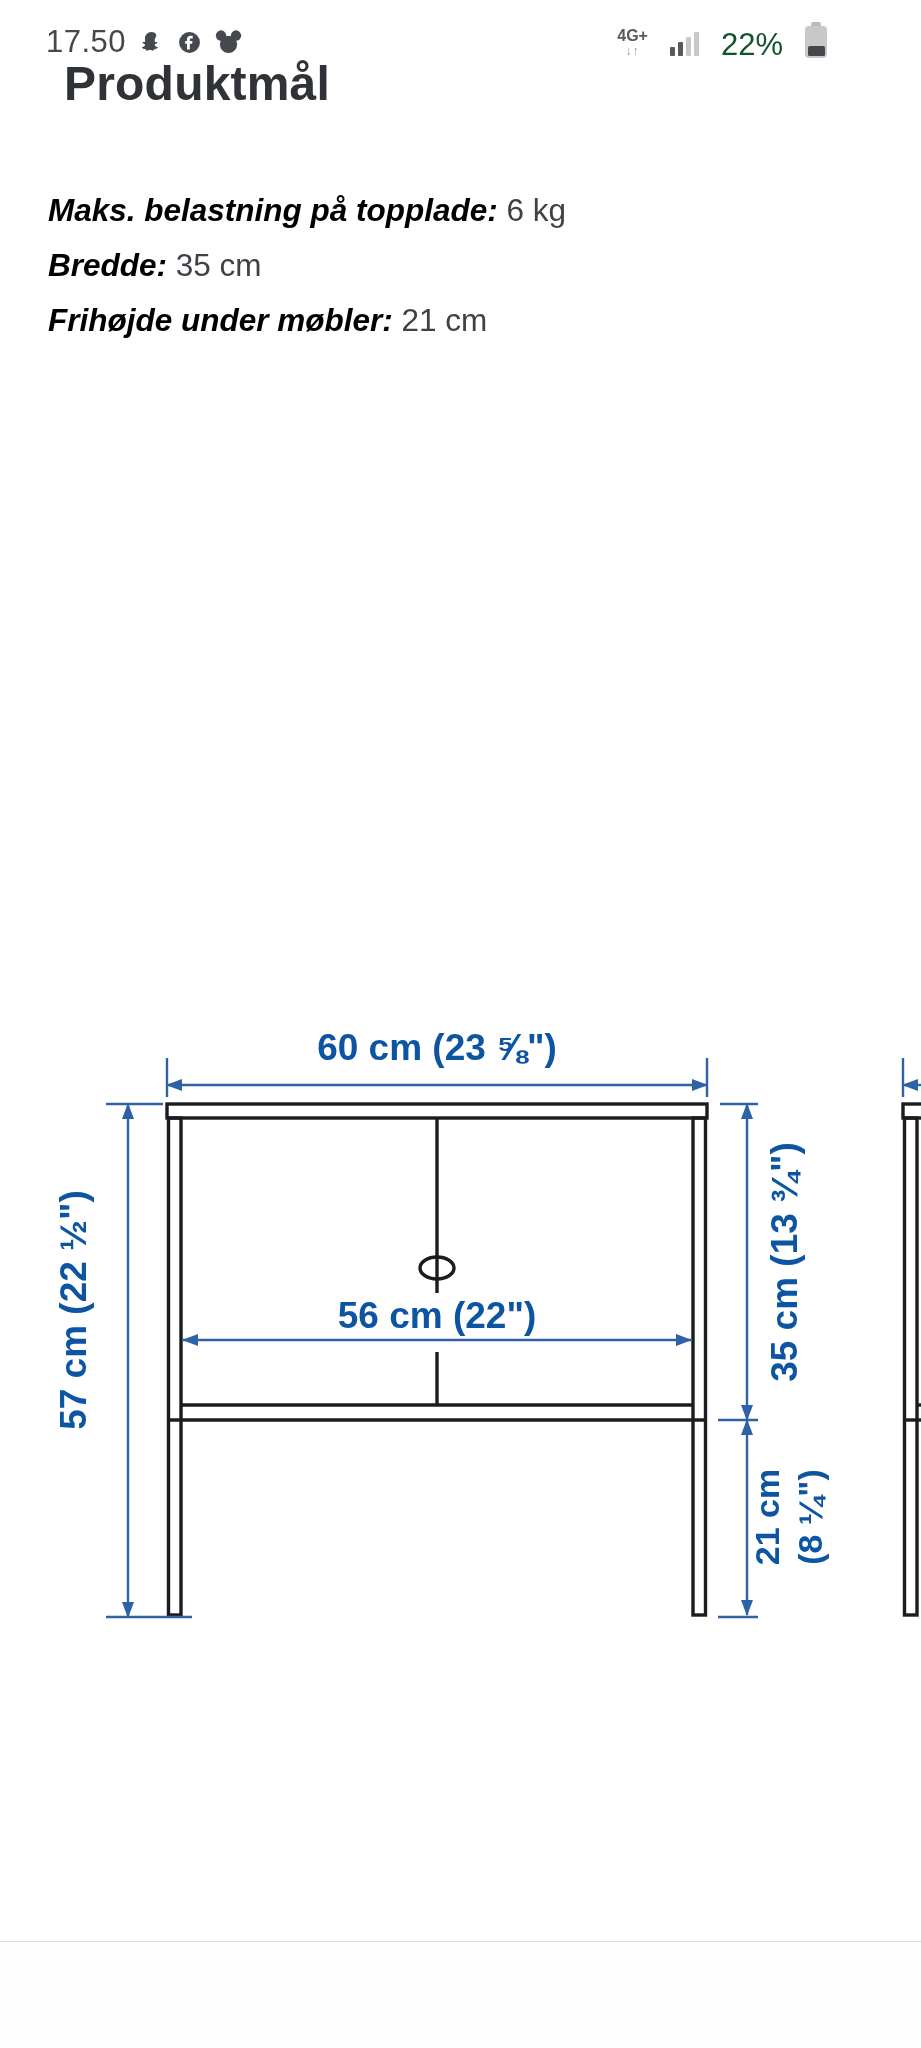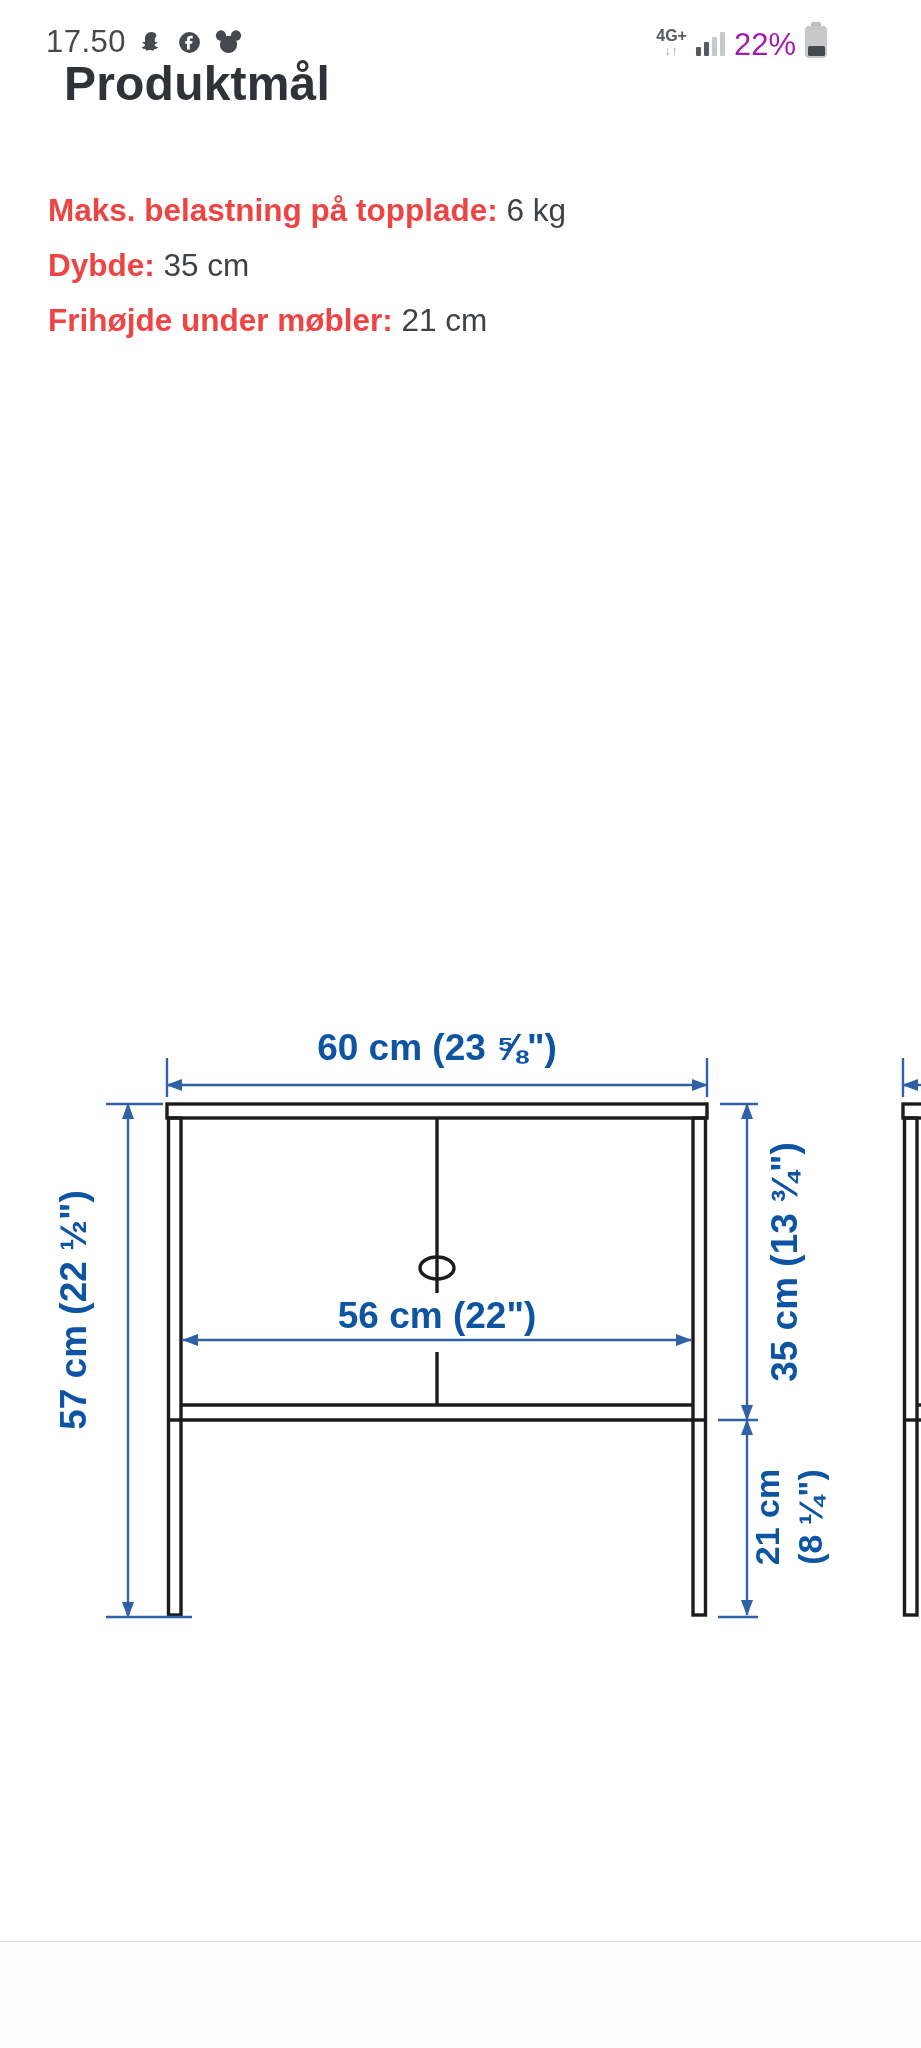--- a/index.html
+++ b/index.html
@@ -6,39 +6,39 @@
   body{
     width:921px;height:2048px;position:relative;background:#ffffff;
     font-family:"Liberation Sans", sans-serif;overflow:hidden;
     -webkit-font-smoothing:antialiased;
   }
   
   .statusbar{position:absolute;left:0;top:0;width:921px;height:78px;}
   .sb-left{position:absolute;left:46px;top:24px;display:flex;align-items:center;gap:13px;}
   .sb-time{font-size:31px;color:#45484c;letter-spacing:.5px;}
   .sb-appicons{display:flex;align-items:center;gap:13px;}
-  .sb-right{position:absolute;right:94px;top:22px;display:flex;align-items:flex-end;gap:9px;}
+  .sb-right{position:absolute;right:94px;top:22px;display:flex;align-items:flex-end;gap:22px;}
   .net-block{display:flex;flex-direction:column;align-items:center;line-height:1;margin-bottom:3px;}
   .net-label{font-size:16px;font-weight:bold;color:#56595d;}
   .net-arrows{font-size:12px;color:#97999c;letter-spacing:1px;margin-top:1px;}
   .sigbars{display:flex;align-items:flex-end;gap:3px;margin-bottom:4px;}
   .sigbars i{display:block;width:5px;border-radius:1px;}
   .s1{height:9px;background:#56595d;}
   .s2{height:14px;background:#56595d;}
   .s3{height:19px;background:#c6c8ca;}
   .s4{height:24px;background:#c6c8ca;}
-  .batt-pct{font-size:31px;color:#a21caf;margin-bottom:-3px;}
+  .batt-pct{font-size:31px;color:#14532d;margin-bottom:-3px;}
   .battery{display:flex;flex-direction:column;align-items:center;margin-bottom:2px;}
   .batt-cap{width:10px;height:4px;background:#bcbec0;border-radius:2px 2px 0 0;}
   .batt-body{width:22px;height:32px;background:#c6c8ca;border-radius:4px;position:relative;}
   .batt-fill{position:absolute;left:2.5px;right:2.5px;bottom:2.5px;height:10px;background:#45484c;border-radius:1.5px;}
   
   .page-title{position:absolute;left:64px;top:56px;font-size:48px;font-weight:bold;color:#2f3236;letter-spacing:.2px;}
   .specs{position:absolute;left:48px;top:183px;font-size:31.5px;line-height:55px;color:#3e4247;}
-  .specs b{color:#ef4444;}
+  .specs b{color:#000000;font-style:italic;}
   
   .diagram{position:absolute;left:0;top:1000px;}
   .dimtext{fill:#0d55a3;font-weight:bold;font-family:"Liberation Sans",sans-serif;}
   
   .nav-divider{position:absolute;left:0;top:1941px;width:921px;height:1px;background:#dededf;}
   .navbar{position:absolute;left:0;top:1942px;width:921px;height:106px;background:#fdfdfd;}
 </style>
 </head>
 <body>
 
@@ -78,21 +78,21 @@
           <span class="batt-fill"></span>
         </span>
     </span>
   </div>
 </div>
 
 <div class="page-title">Produktmål</div>
 
 <div class="specs">
   <div><b>Maks. belastning på topplade:</b> <span>6 kg</span></div>
-  <div><b>Dybde:</b> <span>35 cm</span></div>
+  <div><b>Bredde:</b> <span>35 cm</span></div>
   <div><b>Frihøjde under møbler:</b> <span>21 cm</span></div>
 </div>
 
 <svg class="diagram" width="921" height="700" viewBox="0 1000 921 700">
   <defs>
     <marker id="arr" viewBox="0 0 16 12" markerWidth="16" markerHeight="12" refX="15" refY="6" orient="auto-start-reverse" markerUnits="userSpaceOnUse">
       <path d="M0 0 L16 6 L0 12 Z" fill="#2e61a6"></path>
     </marker>
   </defs>
 

